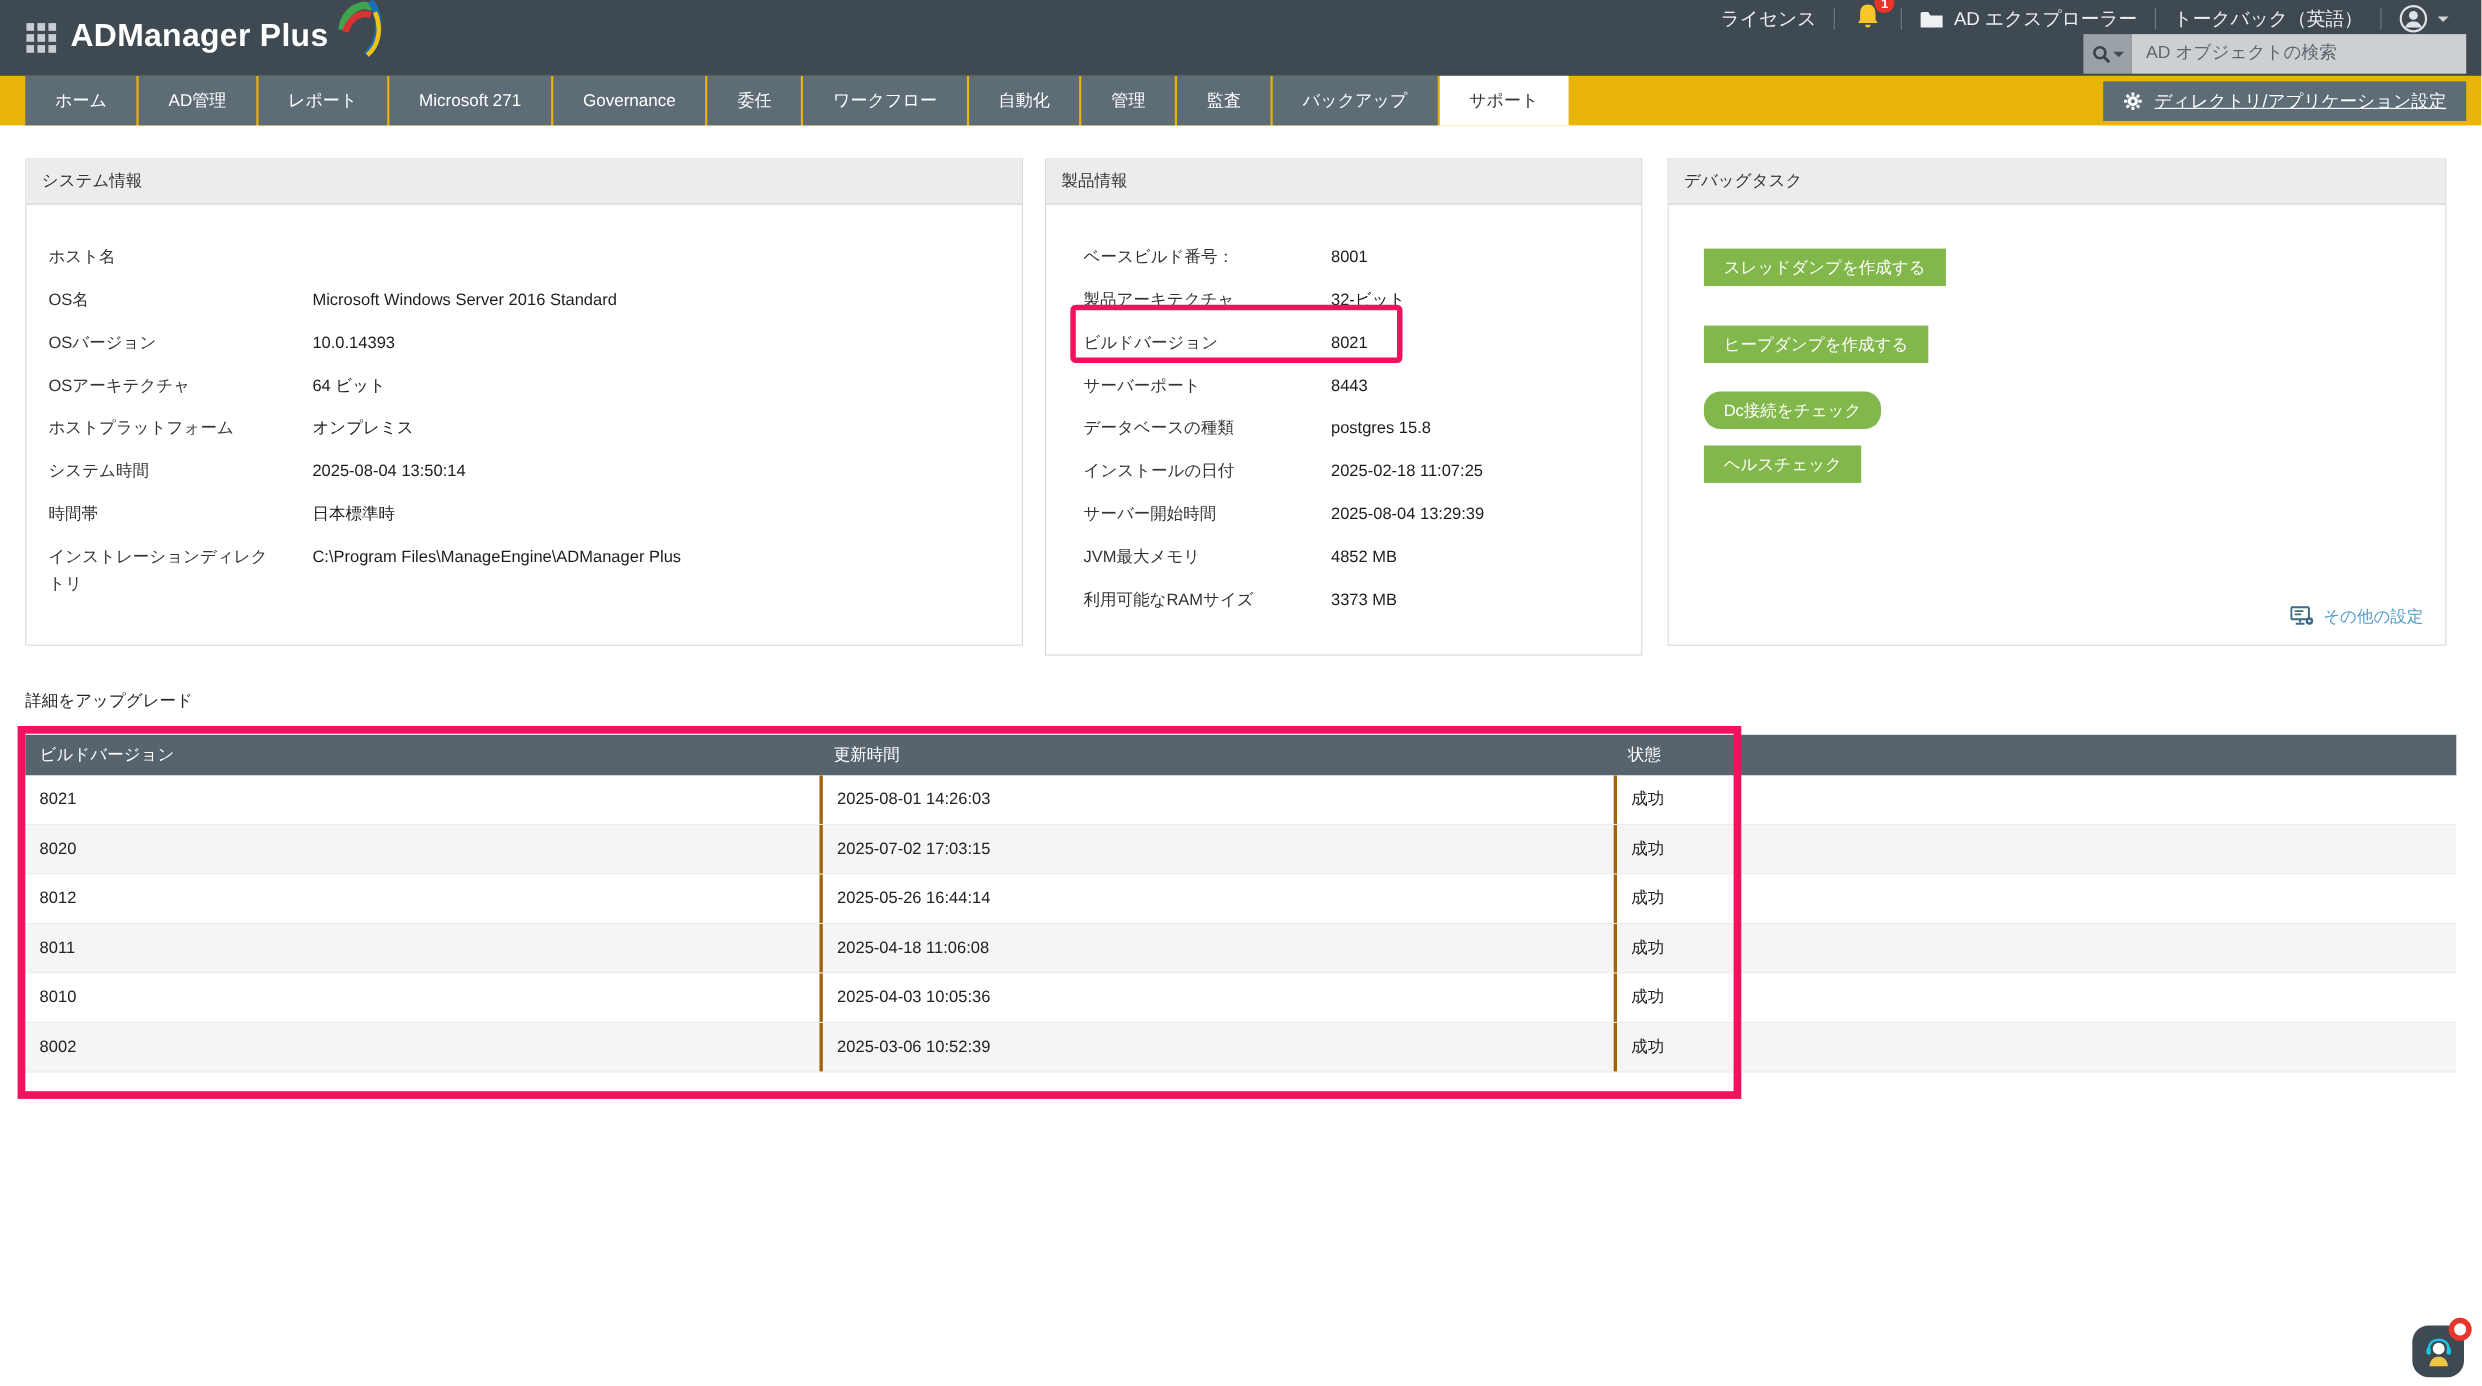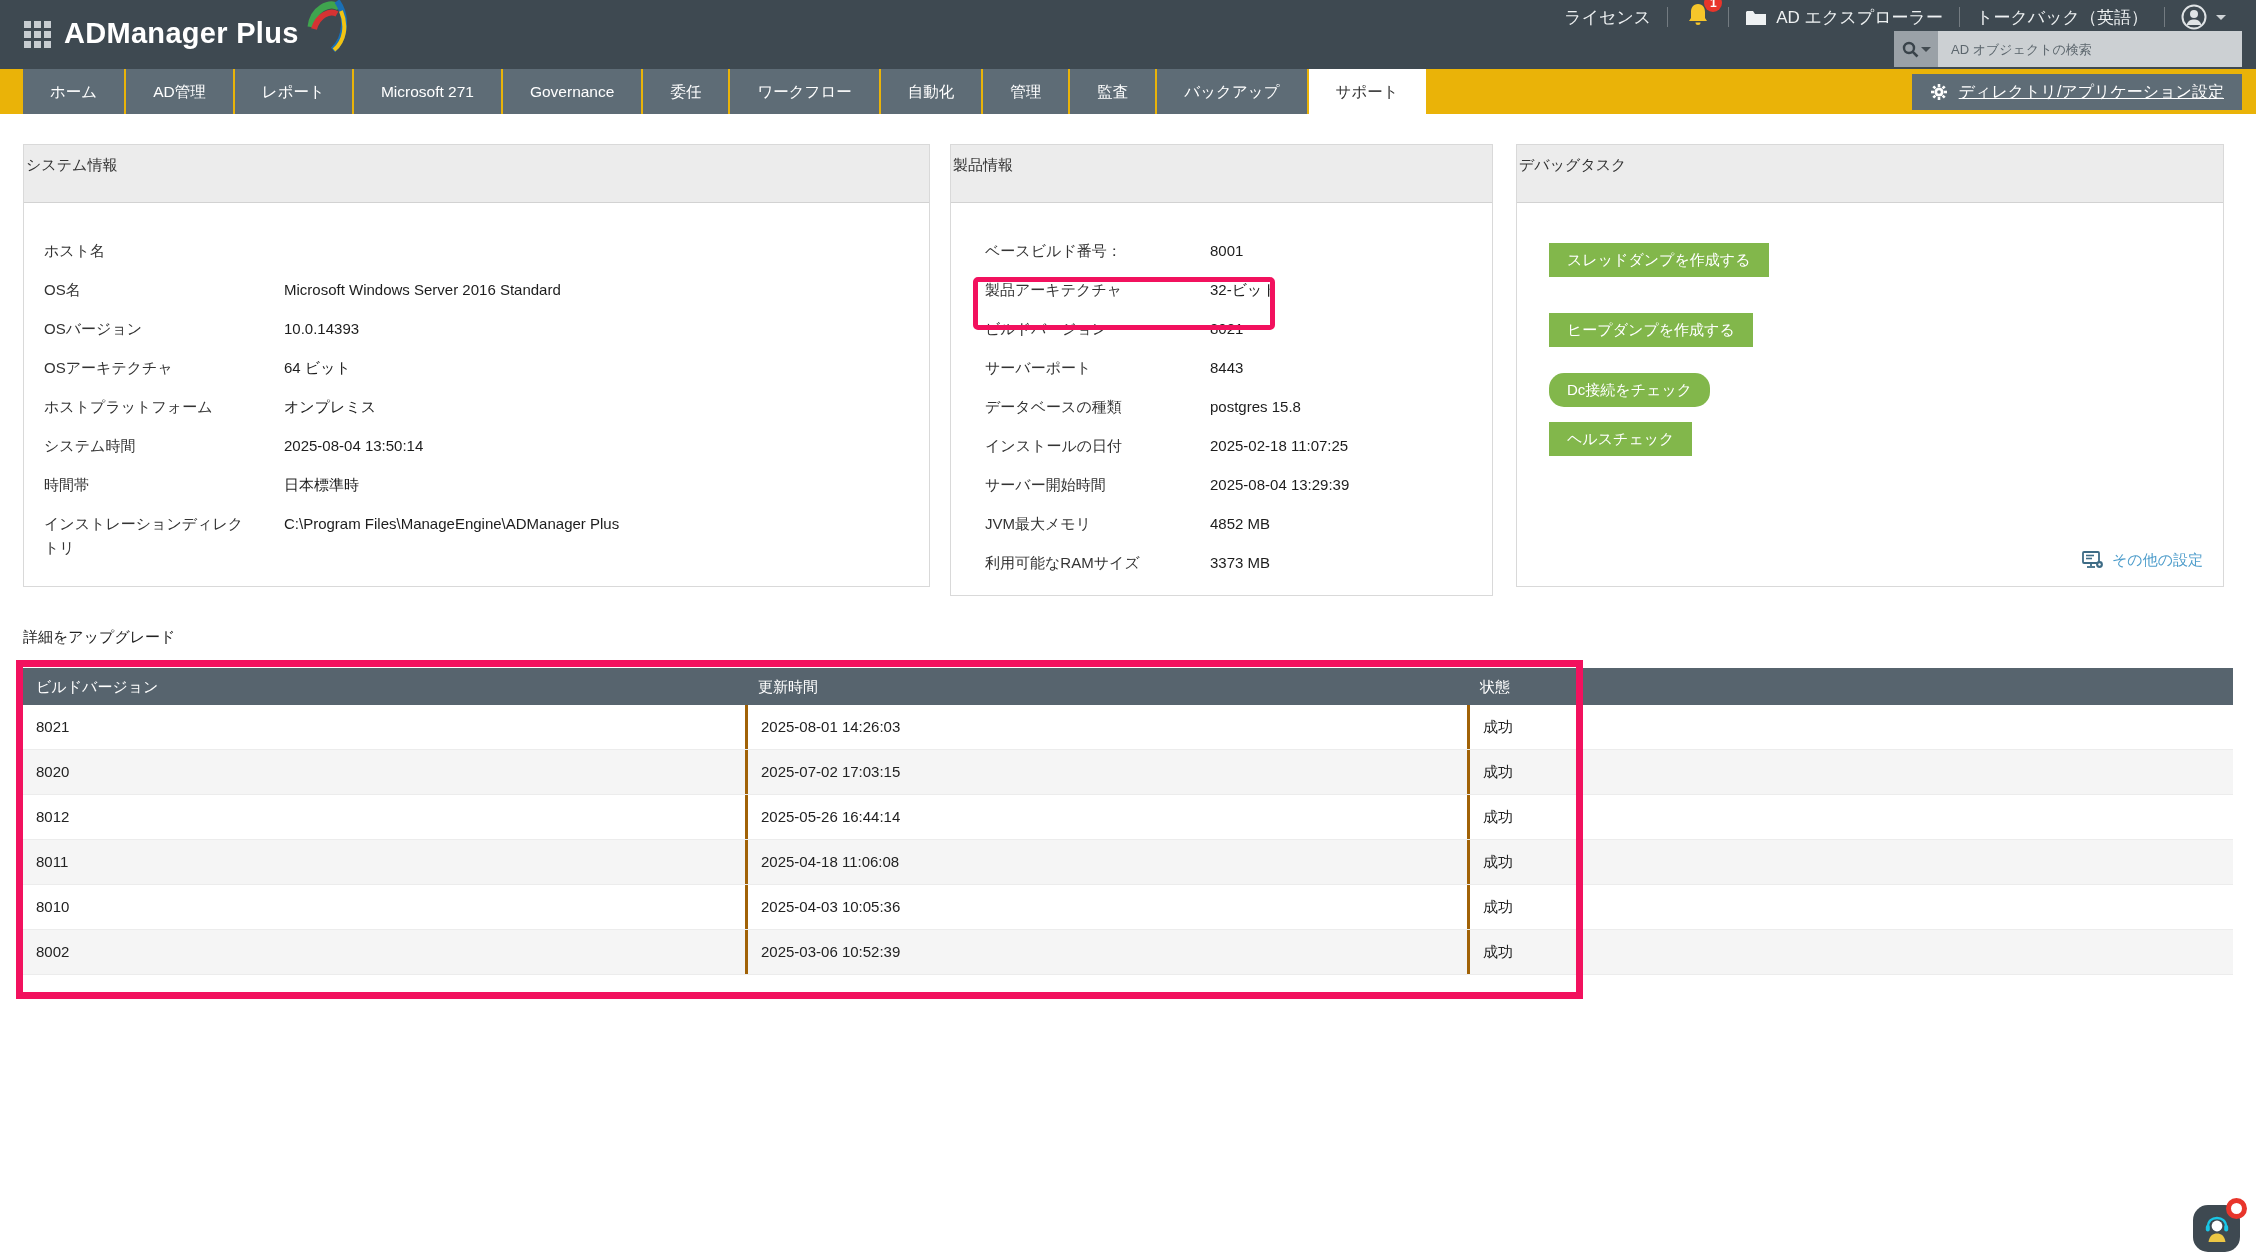--- a/index.html
+++ b/index.html
@@ -18,36 +18,36 @@
   .top-right .itm { padding:0 16px; display:flex; align-items:center; gap:9px; cursor:pointer; white-space:nowrap; }
   .sep { width:1px; height:20px; background:rgba(255,255,255,.28); }
   .bell-wrap { position:relative; padding:0 18px; cursor:pointer; }
   .badge { position:absolute; top:-8px; right:6px; min-width:18px; height:18px; border-radius:9px; background:#e8352b;
            color:#fff; font-size:12px; font-weight:bold; text-align:center; line-height:18px; padding:0 3px; }
   .caret-down { width:0; height:0; border:5px solid transparent; border-top-color:#cfd4d7; margin-top:6px; }
   
   .search { position:absolute; top:31px; right:14px; width:348px; height:36px; display:flex; }
   .search-seg { width:44px; background:#9aa1a7; display:flex; align-items:center; justify-content:center; gap:2px; cursor:pointer; }
   .search-seg .caret-down { border-top-color:#424b51; margin-top:5px; }
-  .search input { flex:1; border:0; background:#ccd0d3; color:#333; font-size:13px; padding:0 13px; outline:none; min-width:0; }
+  .search input { flex:1; border:0; background:#ccd0d3; color:#333; font-size:16px; padding:0 13px; outline:none; min-width:0; }
   .search input::placeholder { color:#5c666d; opacity:1; }
   
   .tabbar { position:absolute; left:0; top:69px; width:2256px; height:45px; background:#eab308; }
   .tabs { position:absolute; left:23px; top:0; display:flex; height:45px; }
   .tab { height:45px; line-height:45px; padding:0 27px; background:#5e6c76; color:#fff; font-size:15.5px;
          margin-right:2px; cursor:pointer; white-space:nowrap; }
   .tab.active { background:#ffffff; color:#333; }
   .settings-btn { position:absolute; top:5px; right:14px; height:36px; background:#5e6c76; color:#fff; border:0;
                   font-size:16px; padding:0 18px; display:flex; align-items:center; gap:11px; cursor:pointer; font-family:inherit;text-decoration:underline; }
   
   .panel { position:absolute; background:#fff; border:1px solid #d9d9d9; }
   #panel-system  { left:23px;   top:144px; width:907px; height:443px; }
   #panel-product { left:950px;  top:144px; width:543px; height:452px; }
   #panel-debug   { left:1516px; top:144px; width:708px; height:443px; }
-  .panel-h { height:58px; line-height:40px; background:#ececec; border-bottom:1px solid #d2d2d2; padding:0 2px; font-size:15px; color:#333; }
+  .panel-h { height:41px; line-height:40px; background:#ececec; border-bottom:1px solid #d2d2d2; padding:0 14px; font-size:15px; color:#333; }
   .panel-b { padding:36px 20px 0 20px; }
   #panel-product .panel-b { padding-left:34px; }
   .info-row { display:flex; margin-bottom:15px; font-size:15px; line-height:24px; color:#1d1d1d; }
   .sys .lbl  { width:240px; padding-right:30px; flex:none; color:#333; }
   .prod .lbl { width:225px; padding-right:10px; flex:none; color:#333; }
   .val { flex:1; }
   
   .green-btn { display:block; margin-left:32px; height:34px; background:#82b74b; color:#fff; border:0;
                font-size:15px; padding:0 18px; cursor:pointer; font-family:inherit; }
   #btn-thread { margin-top:40px; margin-bottom:36px; }

